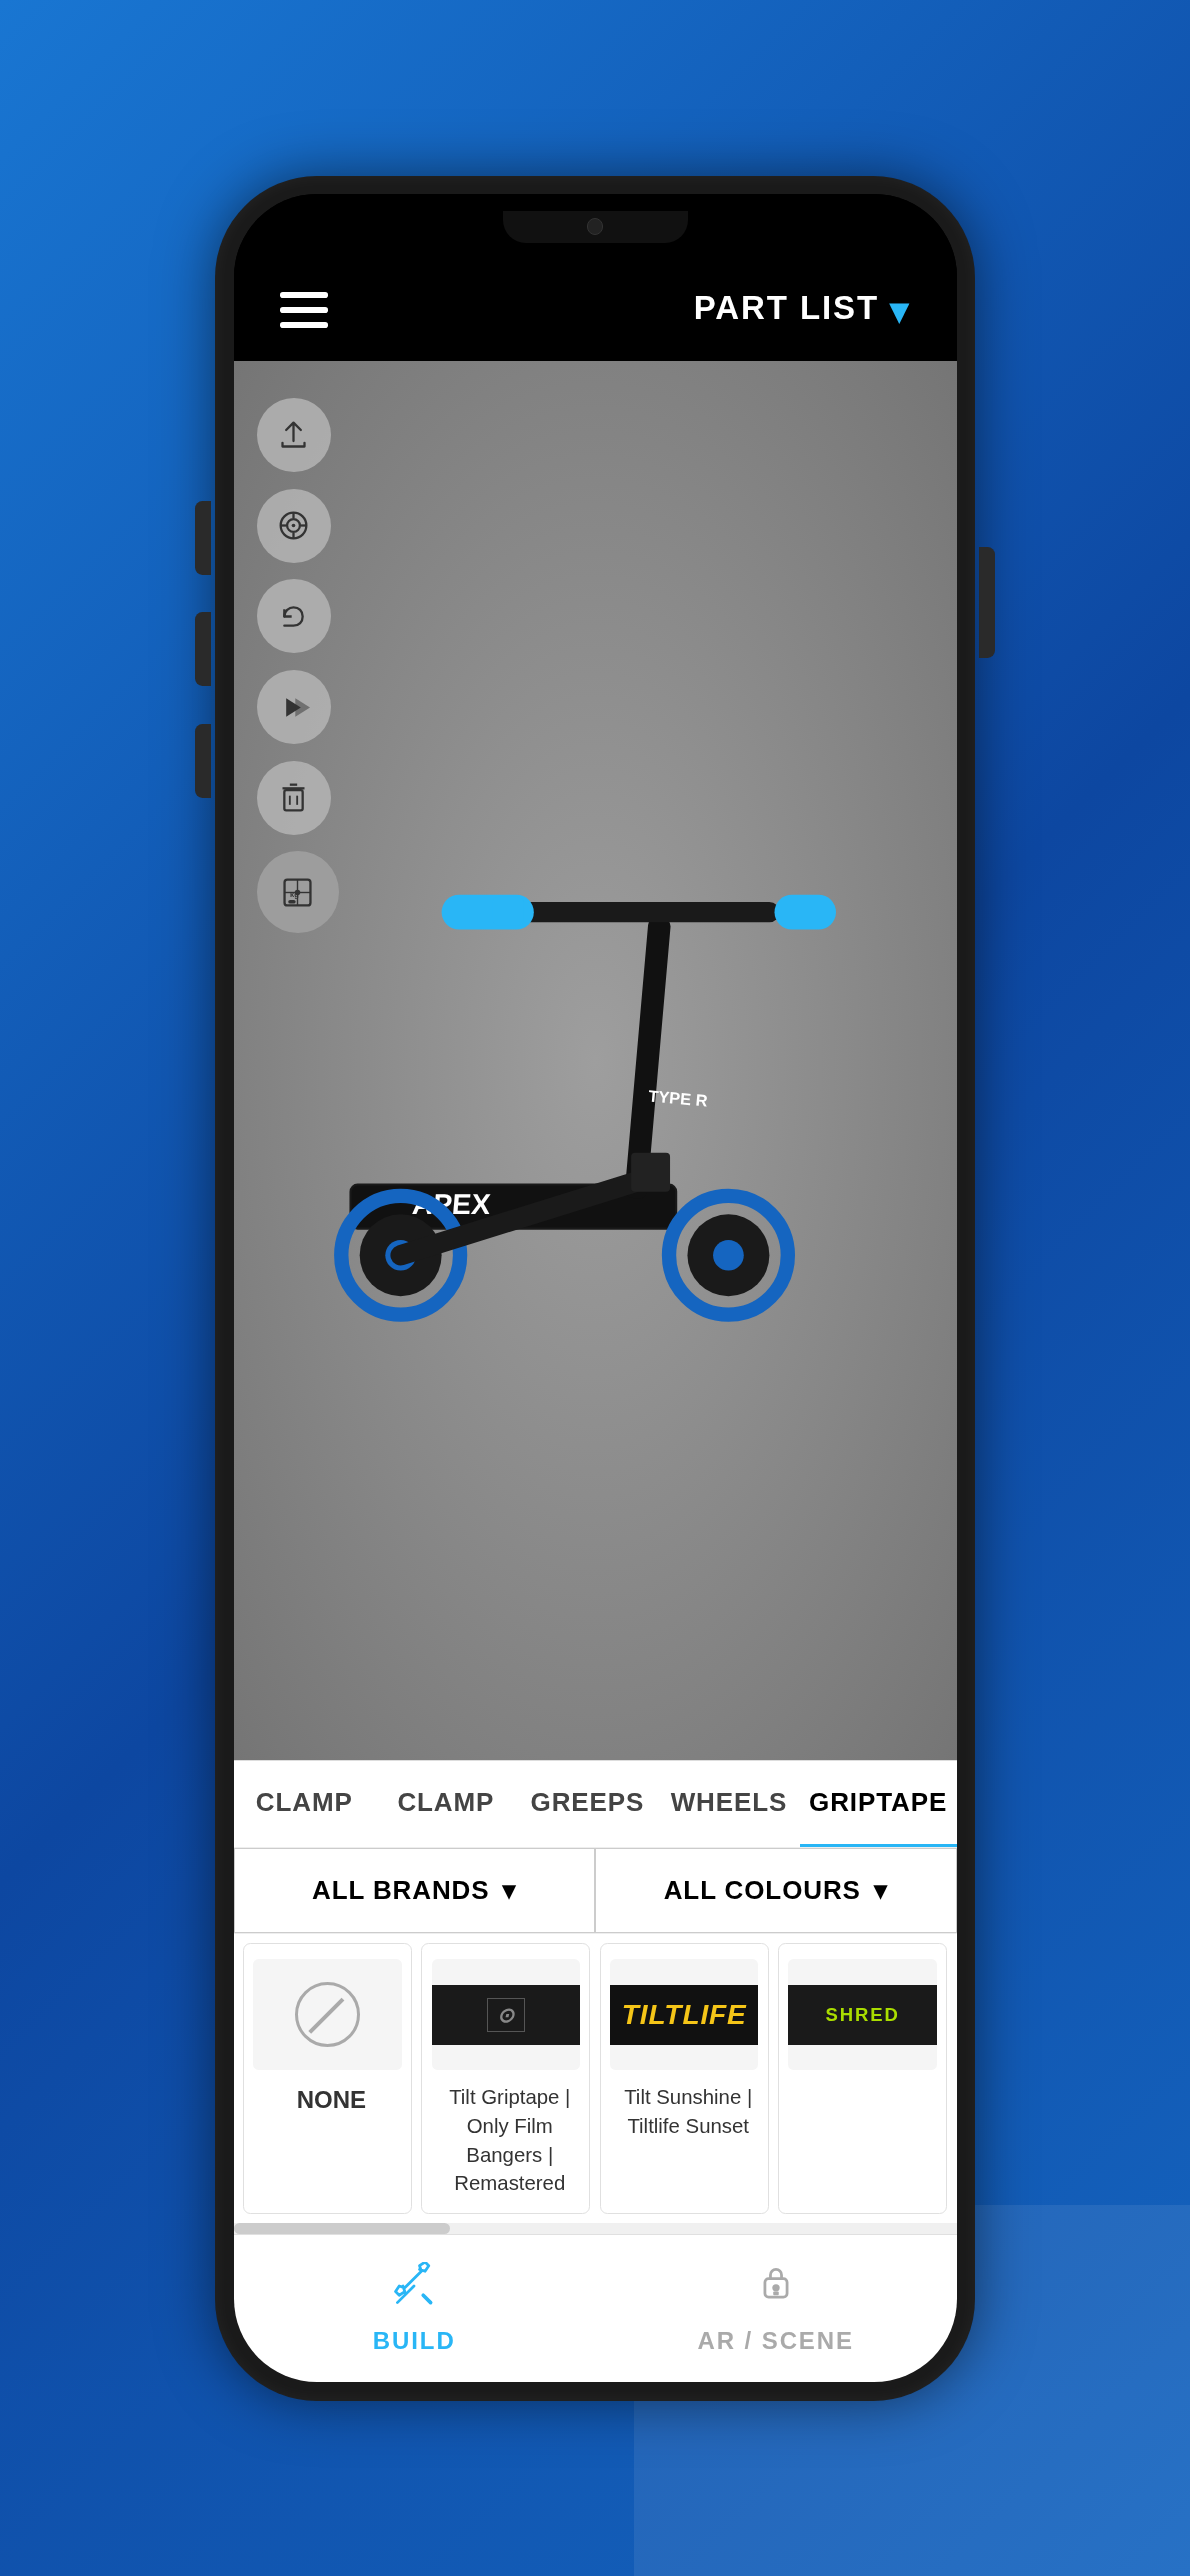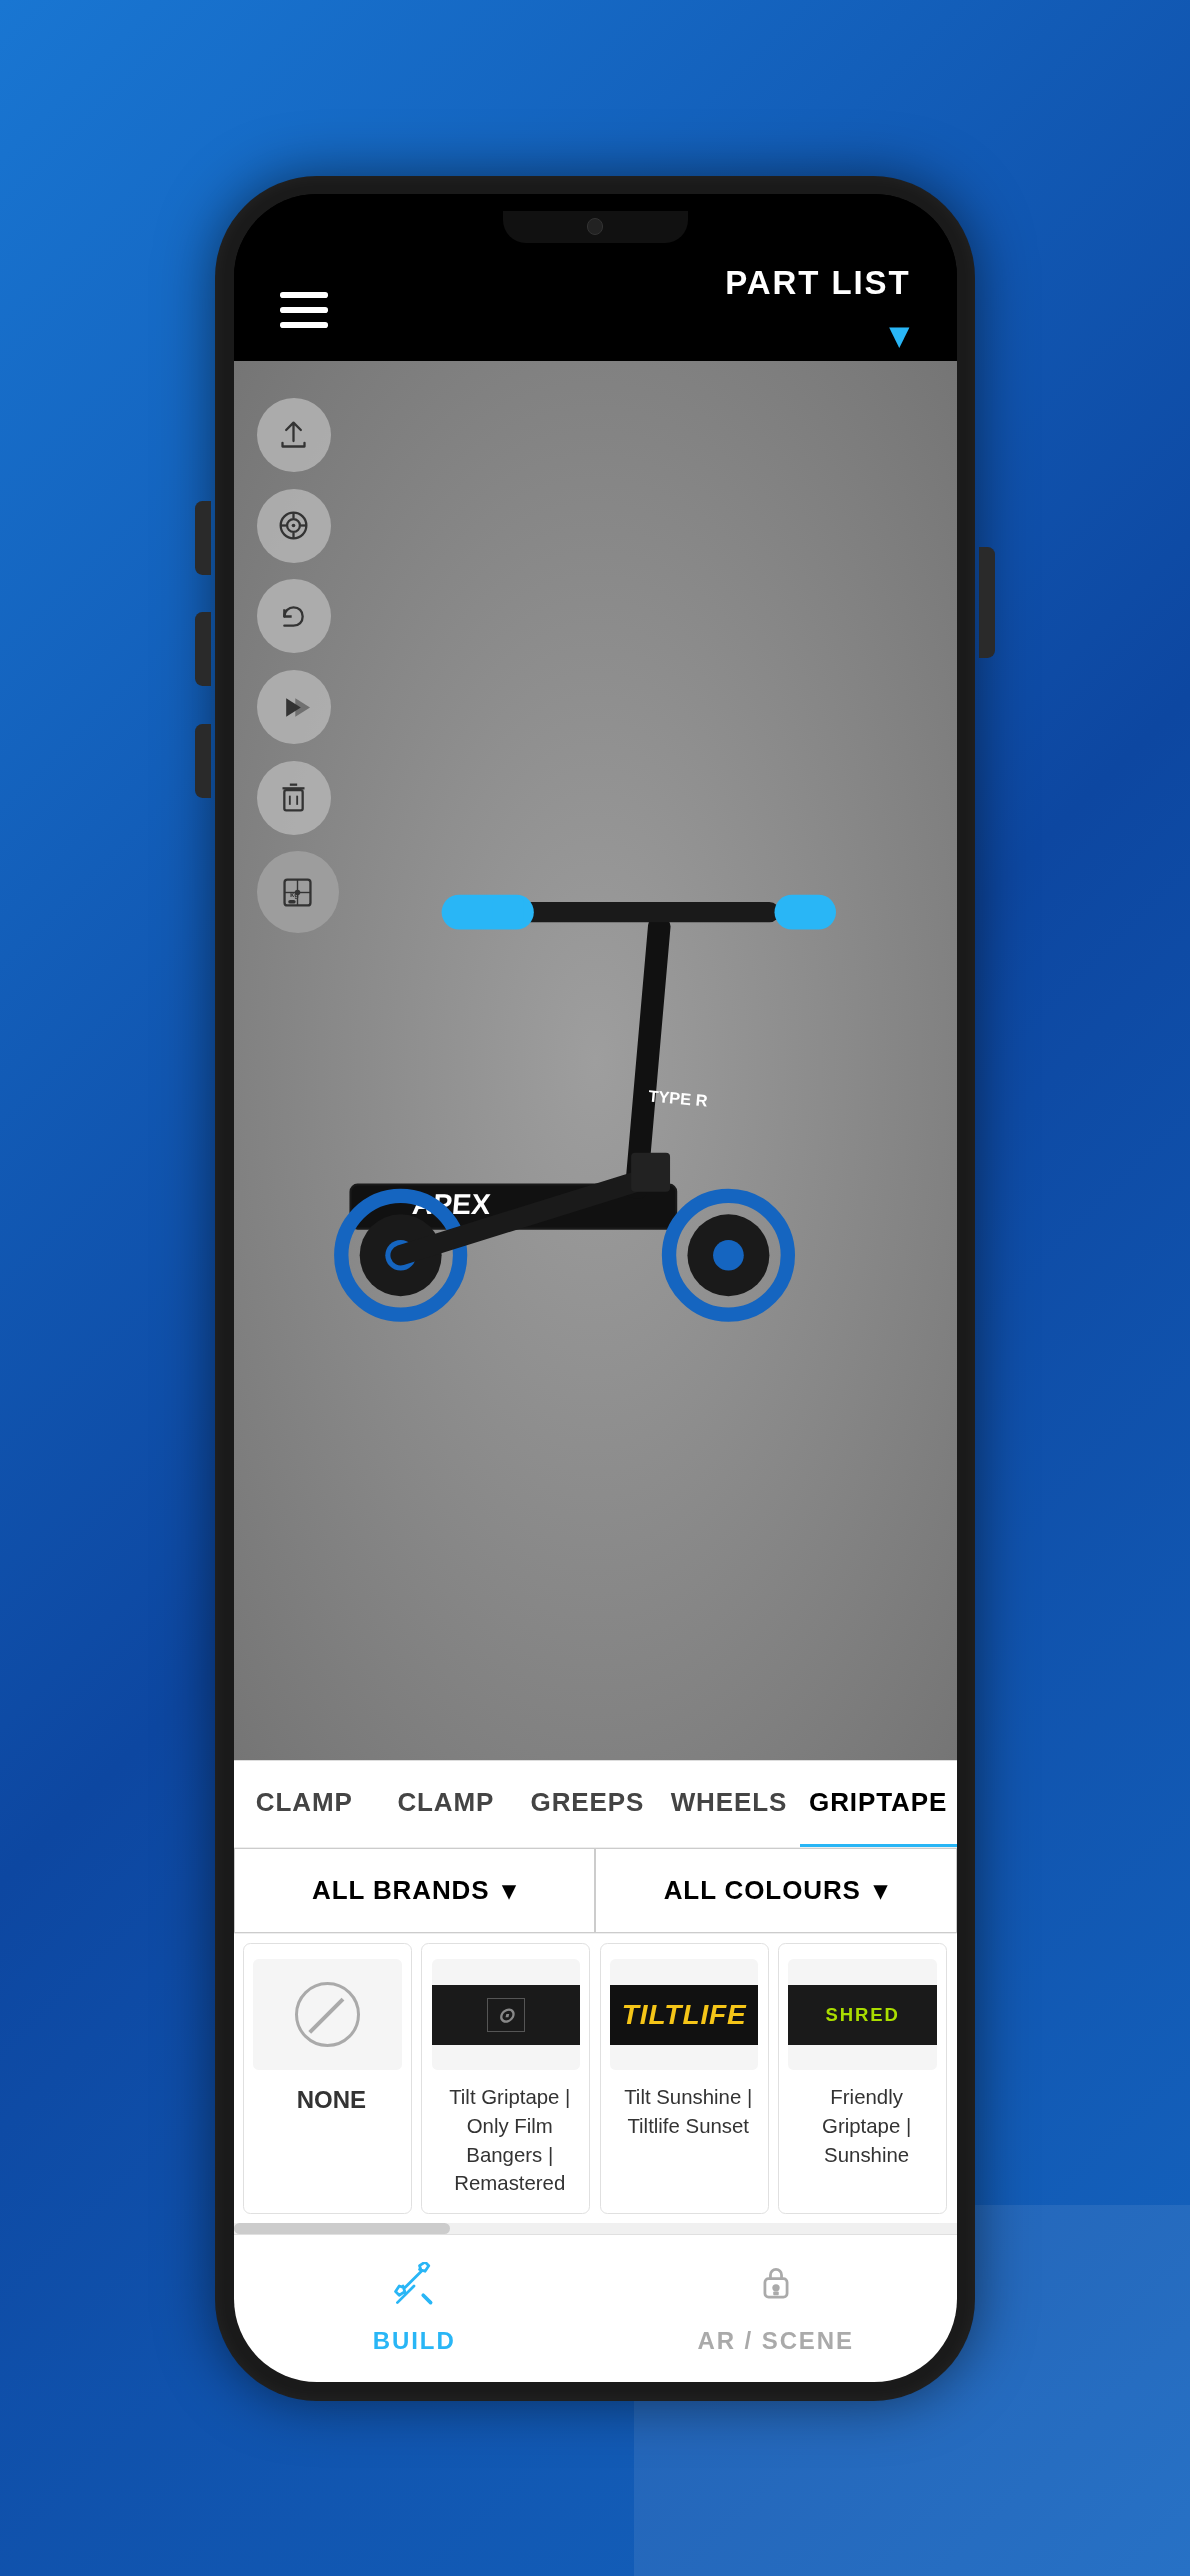--- a/index.html
+++ b/index.html
@@ -92,27 +92,26 @@
     }
     .hamburger-icon span {
       display: block;
       width: 48px;
       height: 5.6px;
       background: #fff;
       border-radius: 2.8px;
     }
     .part-list-btn {
       display: flex;
-      align-items: flex-end;
+      align-items: flex-start;
       gap: 11px;
       color: #fff;
       font-size: 33px;
       font-weight: bold;
       letter-spacing: 1.9px;
-      flex-direction: column;
     }
     .chevron-down {
       color: #29b6f6;
       font-size: 37px;
     }
     
     .viewport {
       flex: 1;
       background: #8a8a8a;
       position: relative;
@@ -553,21 +552,20 @@
         </div>
 
         <div class="product-card">
           <div class="product-image-area">
             <div class="griptape-img">
               <div class="griptape-friendly">
                 <span class="griptape-friendly-text">SHRED</span>
               </div>
             </div>
           </div>
-          <span class="product-name">Friendly Griptape | Sunshine</span>
         </div>
       </div>
 
       <div class="scroll-indicator">
         <div class="scroll-thumb"></div>
       </div>
 
       <div class="bottom-nav">
         <div class="nav-item active">
           <span class="nav-icon">

